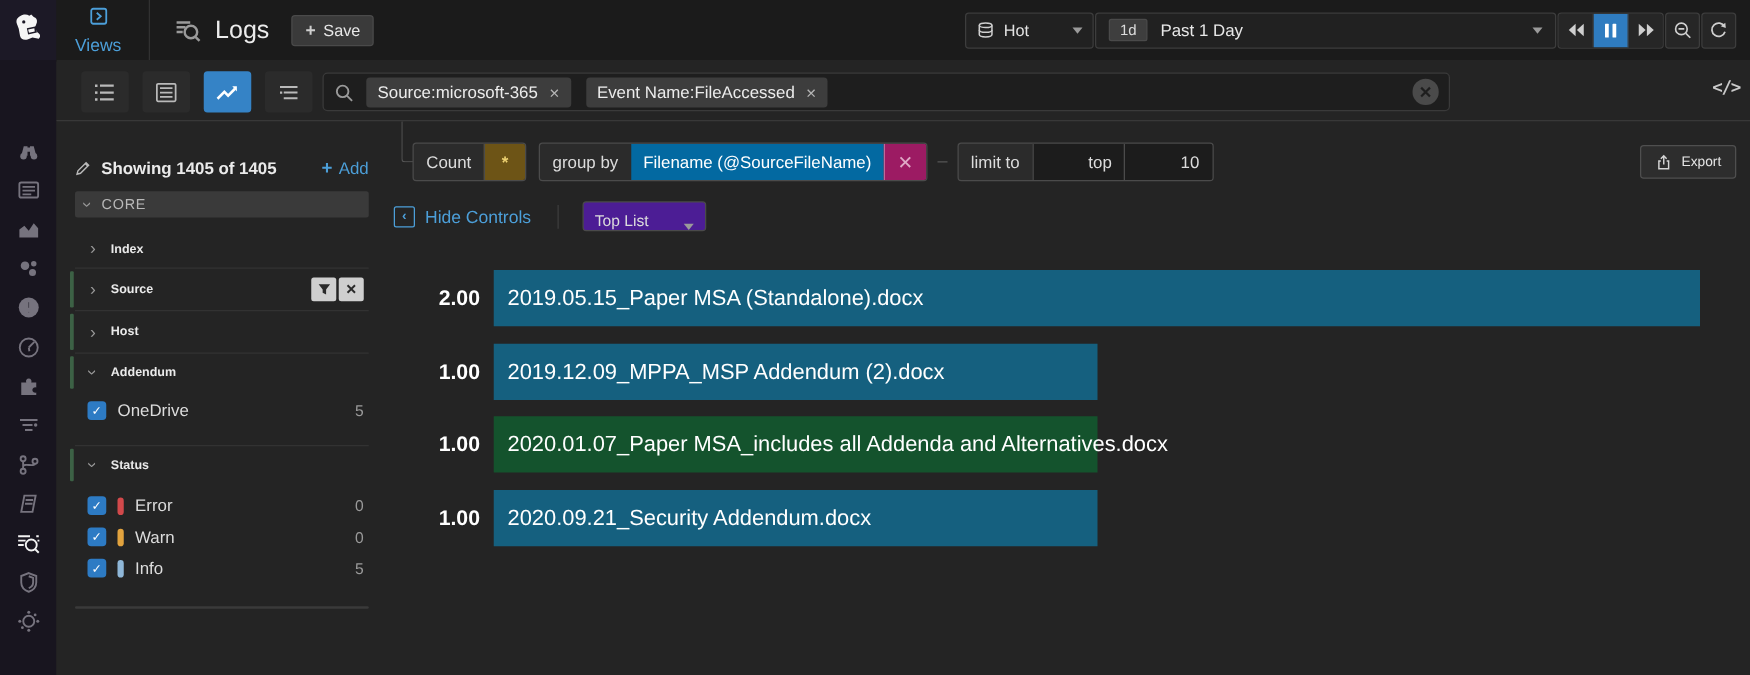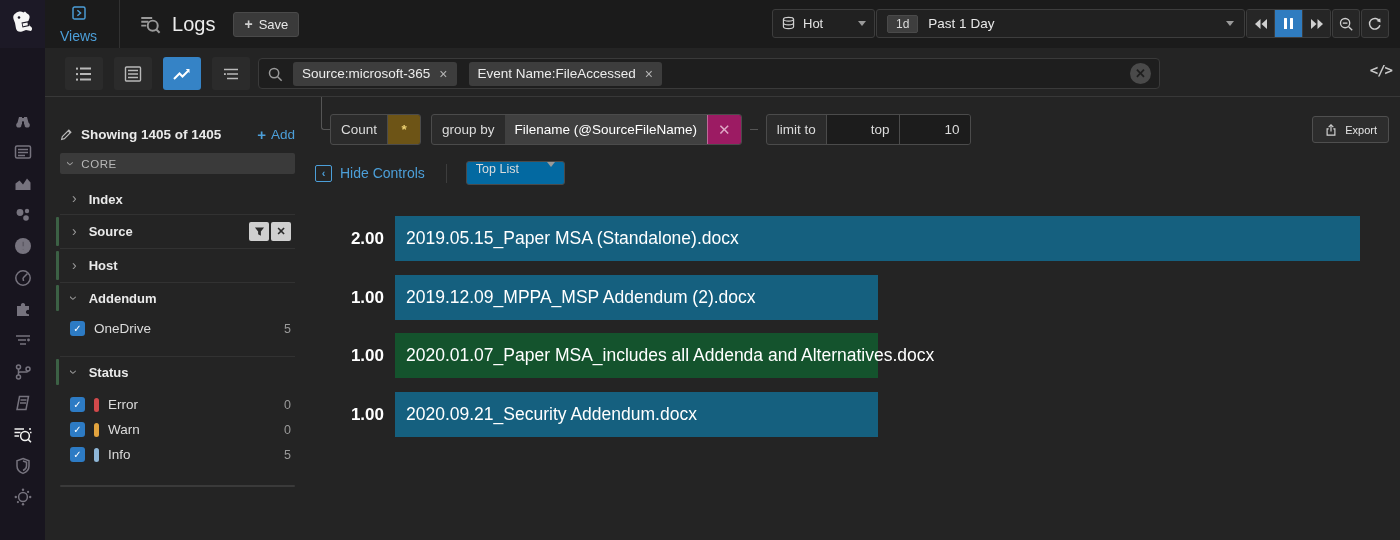--- a/index.html
+++ b/index.html
@@ -10,21 +10,21 @@
   .topbar{position:absolute;left:0;top:0;width:1400px;height:48px;background:#1b1b1b;border-bottom:1px solid #0d0d0d;}
   .logo{position:absolute;left:0;top:0;width:45px;height:48px;background:#1c1926;display:flex;align-items:center;justify-content:center;}
   .tb-left{position:absolute;left:60px;top:0;height:48px;display:flex;align-items:center;}
   .views-btn{display:flex;align-items:center;gap:7px;color:#4c9fd9;font-size:14px;cursor:pointer;flex-direction:column;}
   .tb-sep{width:1px;height:48px;background:#313131;margin:0 18px 0 22px;}
   .logs-group{display:flex;align-items:center;gap:10px;}
   .logs-title{font-size:20px;color:#ececec;}
   .save-btn{margin-left:18px;display:flex;align-items:center;gap:6px;background:#3a3a3a;border:1px solid #4a4a4a;
     border-radius:3px;height:25px;padding:0 10px;font-size:13px;color:#e8e8e8;cursor:pointer;}
   .save-plus{color:#cfcfcf;font-size:14px;font-weight:bold;}
-  .tb-right{position:absolute;right:11px;top:9px;height:30px;display:flex;align-items:flex-start;gap:1px;}
+  .tb-right{position:absolute;right:11px;top:9px;height:30px;display:flex;align-items:center;gap:1px;}
   .select-box{display:flex;align-items:center;border:1px solid #3d3d3d;background:#212121;border-radius:3px;height:29px;box-sizing:border-box;}
   .hot-select{width:103px;padding:0 8px;gap:7px;cursor:pointer;}
   .hot-label{font-size:13px;color:#e3e3e3;flex:1;}
   .time-select{width:369px;padding:0 10px;gap:10px;cursor:pointer;}
   .time-badge{background:#3e3e3e;border:1px solid #4a4a4a;border-radius:2px;font-size:12px;color:#dcdcdc;padding:1px 8px;}
   .time-label{font-size:13.5px;color:#e8e8e8;flex:1;}
   .caret{width:0;height:0;border-left:4px solid transparent;border-right:4px solid transparent;border-top:5px solid #9a9a9a;}
   .playback{display:flex;border:1px solid #3d3d3d;border-radius:3px;overflow:hidden;height:29px;box-sizing:border-box;}
   .pb-btn{width:27px;height:100%;display:flex;align-items:center;justify-content:center;background:#262626;cursor:pointer;border-right:1px solid #3d3d3d;}
   .pb-btn:last-child{border-right:none;}
@@ -59,51 +59,51 @@
   .facet-search input::placeholder{color:#8f8f8f;}
   .showing-row{display:flex;align-items:center;height:20px;margin-bottom:9px;gap:8px;}
   .showing-label{font-size:13.5px;font-weight:bold;color:#eaeaea;}
   .add-link{margin-left:auto;display:flex;align-items:center;gap:5px;color:#4c9fd9;font-size:13.5px;cursor:pointer;}
   .add-plus{font-weight:bold;font-size:15px;}
   .core-bar{height:21px;background:#3a3a3a;border-radius:2px;display:flex;align-items:center;gap:8px;padding:0 8px;
     font-size:11.5px;letter-spacing:.6px;color:#b8b8b8;margin-bottom:10px;cursor:pointer;}
   .chev{color:#9a9a9a;font-size:14px;line-height:1;display:inline-block;transform:translateY(-1px);}
   .chev.down{transform:rotate(90deg);}
   .f-group{height:30px;display:flex;align-items:center;position:relative;gap:12px;padding-left:12px;cursor:pointer;}
-  .f-group .g-label{font-size:13px;font-weight:bold;color:#eaeaea;}
+  .f-group .g-label{font-size:10px;font-weight:bold;color:#eaeaea;}
   .f-div{height:1px;background:#323232;}
   .strip{position:absolute;left:-4px;top:2px;bottom:2px;width:3px;background:#3c6145;border-radius:1px;}
   .src-btns{margin-left:auto;display:flex;gap:2px;margin-right:4px;}
   .src-btns span{width:20px;height:19px;background:#cfcfcf;border-radius:2px;display:flex;align-items:center;justify-content:center;color:#2a2a2a;font-size:11px;font-weight:bold;cursor:pointer;}
   .f-item{height:25px;display:flex;align-items:center;gap:9px;padding-left:10px;}
   .cbx{width:15px;height:15px;background:#2d7bc4;border-radius:3px;color:#fff;font-size:10px;display:flex;align-items:center;justify-content:center;flex:0 0 15px;cursor:pointer;}
   .pill{width:5px;height:14px;border-radius:2.5px;flex:0 0 5px;}
   .f-label{font-size:13.5px;color:#dcdcdc;cursor:pointer;}
   .f-count{margin-left:auto;margin-right:4px;font-size:12.5px;color:#9a9a9a;}
   .bottom-div{height:2px;border-radius:2px;background:#3a3a3a;margin-top:18px;}
   
   .elbow{position:absolute;left:321px;top:97px;width:9px;height:32px;border-left:1px solid #555;border-bottom:1px solid #555;border-bottom-left-radius:3px;}
   .controls{position:absolute;left:330px;top:114px;display:flex;align-items:center;gap:10px;}
   .ctl-box{display:flex;align-items:stretch;height:29px;border:1px solid #4b4b4b;border-radius:3px;overflow:hidden;background:#2b2b2b;}
   .seg{display:flex;align-items:center;padding:0 10px;font-size:13.5px;color:#dcdcdc;border-left:1px solid #4b4b4b;}
   .seg:first-child{border-left:none;}
   .seg.star{background:#6d5416;color:#eed272;font-weight:bold;justify-content:center;min-width:12px;}
-  .seg.mag{background:#404040;color:#fff;border-left:none;}
+  .seg.mag{background:#0369a1;color:#fff;border-left:none;}
   .seg.mag-x{background:#9c1b63;color:#dfa9c6;border-left:1px solid rgba(255,255,255,.35);font-size:15px;cursor:pointer;}
   .seg.darker{background:#1c1c1c;padding-left:44px;}
   .dash{width:8px;height:1px;background:#555;margin:0 -2px;}
   .export-btn{position:absolute;right:11px;top:116px;height:27px;box-sizing:border-box;display:flex;align-items:center;gap:7px;
     background:#2d2d2d;border:1px solid #4f4f4f;border-radius:3px;padding:0 11px;font-size:11px;color:#e5e5e5;cursor:pointer;}
   
   .viz-row{position:absolute;left:315px;top:161px;display:flex;align-items:center;}
   .hide-controls{display:flex;align-items:center;gap:8px;color:#4c9fd9;font-size:14px;cursor:pointer;}
   .hc-icon{width:15px;height:15px;border:1.5px solid #4c9fd9;border-radius:2px;display:flex;align-items:center;justify-content:center;
     font-size:11px;font-weight:bold;color:#4c9fd9;line-height:1;}
   .viz-sep{width:1px;height:19px;background:#3d3d3d;margin:0 19px 0 21px;}
-  .viz-select{display:flex;align-items:flex-start;gap:28px;height:22px;border:1px solid #4a4a4a;background:#0369a1;border-radius:3px;
+  .viz-select{display:flex;align-items:flex-end;gap:28px;height:22px;border:1px solid #4a4a4a;background:#4c1d95;border-radius:3px;
     padding:0 9px;font-size:12.5px;color:#dcdcdc;cursor:pointer;}
   
   .chart{position:absolute;left:330px;top:216px;right:40px;display:flex;flex-direction:column;gap:13.5px;}
   .bar-row{display:flex;align-items:stretch;height:45px;}
   .bar-val{width:54px;flex:0 0 54px;text-align:right;font-size:17px;font-weight:bold;color:#fff;line-height:45px;margin-right:11px;}
   .bar-track{flex:1;position:relative;}
   .bar{height:45px;display:flex;align-items:center;cursor:pointer;}
   .bar-label{padding-left:11px;font-size:17.5px;color:#fff;white-space:nowrap;}
 </style>
 </head>

